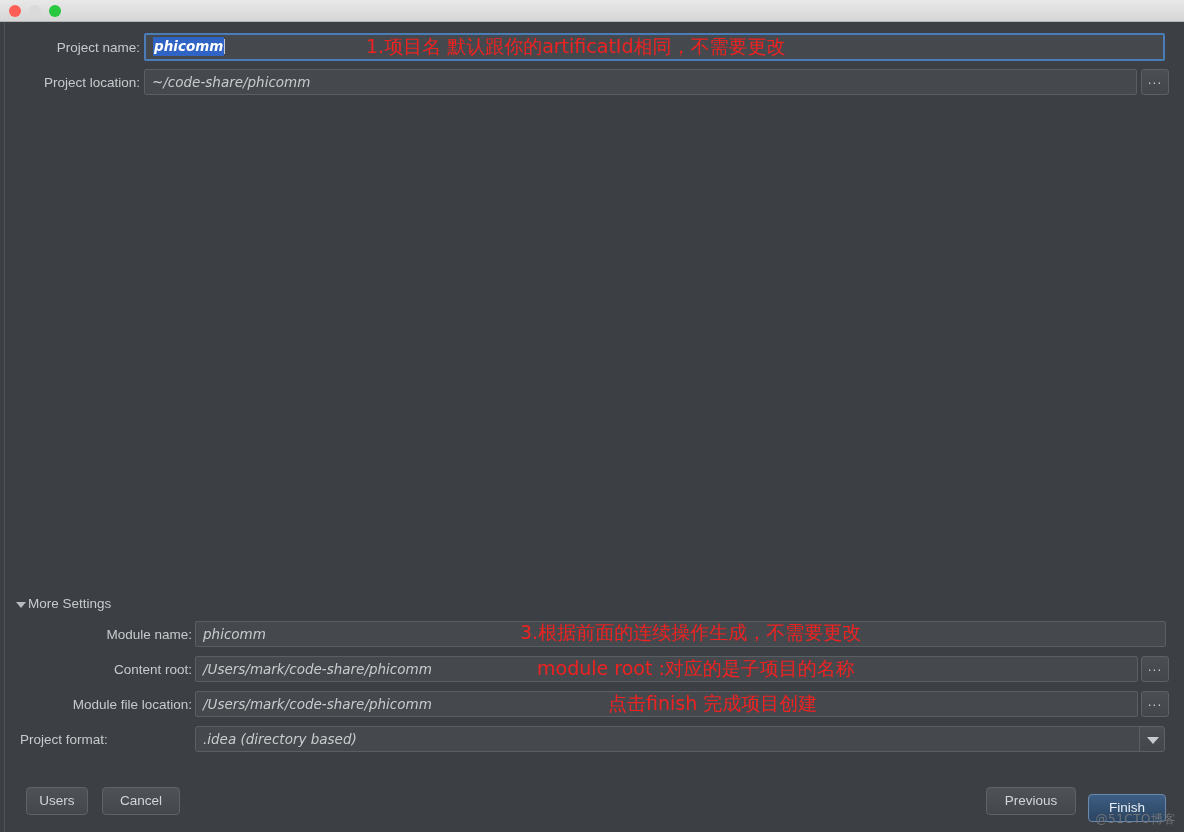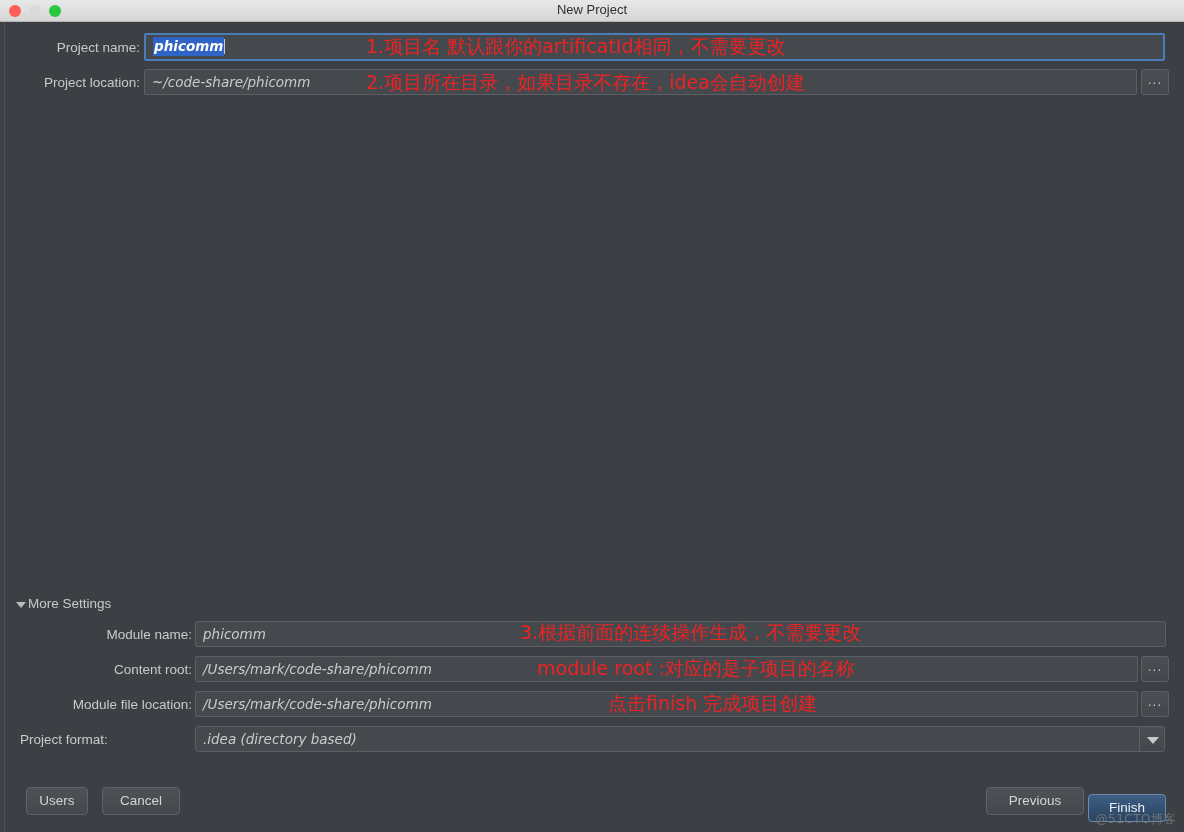--- a/index.html
+++ b/index.html
@@ -210,35 +210,33 @@
 <body>
 
 <div id="dialog">
 
   <div id="titlebar">
     <div class="lights">
       <span class="light red"></span>
       <span class="light gray"></span>
       <span class="light green"></span>
     </div>
-    <div class="title">New Project</div>
   </div>
 
   <div id="left-edge"></div>
 
   <div class="lbl" style="left:14px; top:40px; width:126px; text-align:right;">Project name:</div>
   <div class="field focused" style="left:144px; top:33px; width:1021px; height:28px;"><span class="sel">phicomm</span><span class="caret"></span></div>
 
   <div class="anno" style="left:366px; top:34px;">1.项目名 默认跟你的artificatId相同，不需要更改</div>
 
   <div class="lbl" style="left:14px; top:75px; width:126px; text-align:right;">Project location:</div>
   <div class="field" style="left:144px; top:69px; width:993px; height:26px;">~/code-share/phicomm</div>
   <div class="browse" style="left:1141px; top:69px;">...</div>
 
-  <div class="anno" style="left:366px; top:70px;">2.项目所在目录，如果目录不存在，idea会自动创建</div>
 
   <div id="more-settings">
     <span class="tri"></span>
     <span class="ms-label">More Settings</span>
     <span class="ms-line"></span>
   </div>
 
   <div class="lbl" style="left:20px; top:627px; width:172px; text-align:right;">Module name:</div>
   <div class="field" style="left:195px; top:621px; width:971px; height:26px;">phicomm</div>
   <div class="anno" style="left:520px; top:620px;">3.根据前面的连续操作生成，不需要更改</div>
@@ -254,17 +252,17 @@
   <div class="anno" style="left:608px; top:691px;">点击finish 完成项目创建</div>
 
   <div class="lbl" style="left:20px; top:732px; width:172px; ">Project format:</div>
   <div class="field" style="left:195px; top:726px; width:945px; height:26px; border-radius:3px 0 0 3px;">.idea (directory based)</div>
   <div class="dropbtn" style="left:1139px; top:726px;">
     <span class="tri"></span>
   </div>
 
   <div class="btn" style="left:26px;  top:787px; width:62px;">Users</div>
   <div class="btn" style="left:102px; top:787px; width:78px;">Cancel</div>
-  <div class="btn" style="left:986px; top:787px; width:98px;">Previous</div>
+  <div class="btn" style="left:986px; top:787px; width:90px;">Previous</div>
   <div class="btn primary" style="left:1088px; top:794px; width:78px;">Finish</div>
 
   <div id="watermark">@51CTO博客</div>
 </div>
 
 </body></html>

